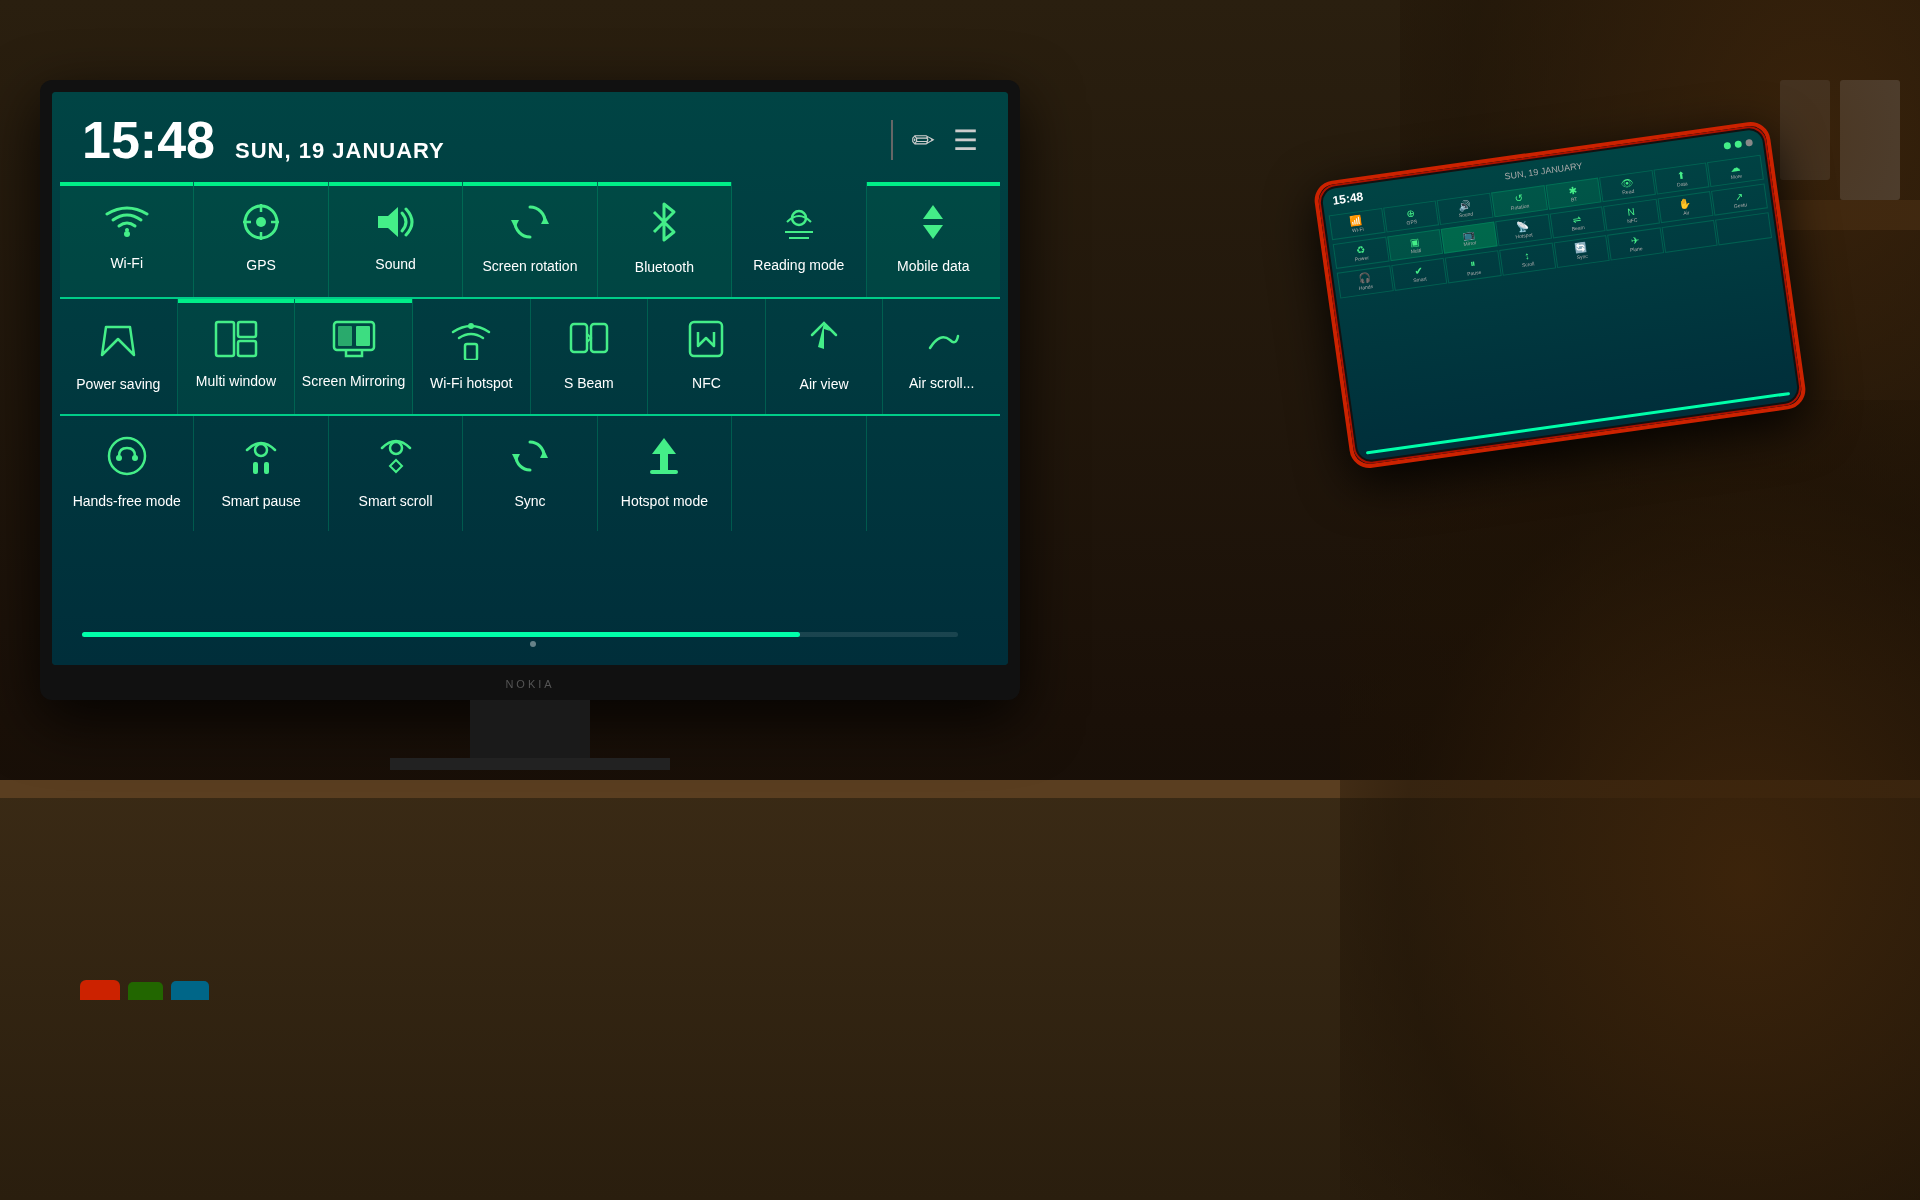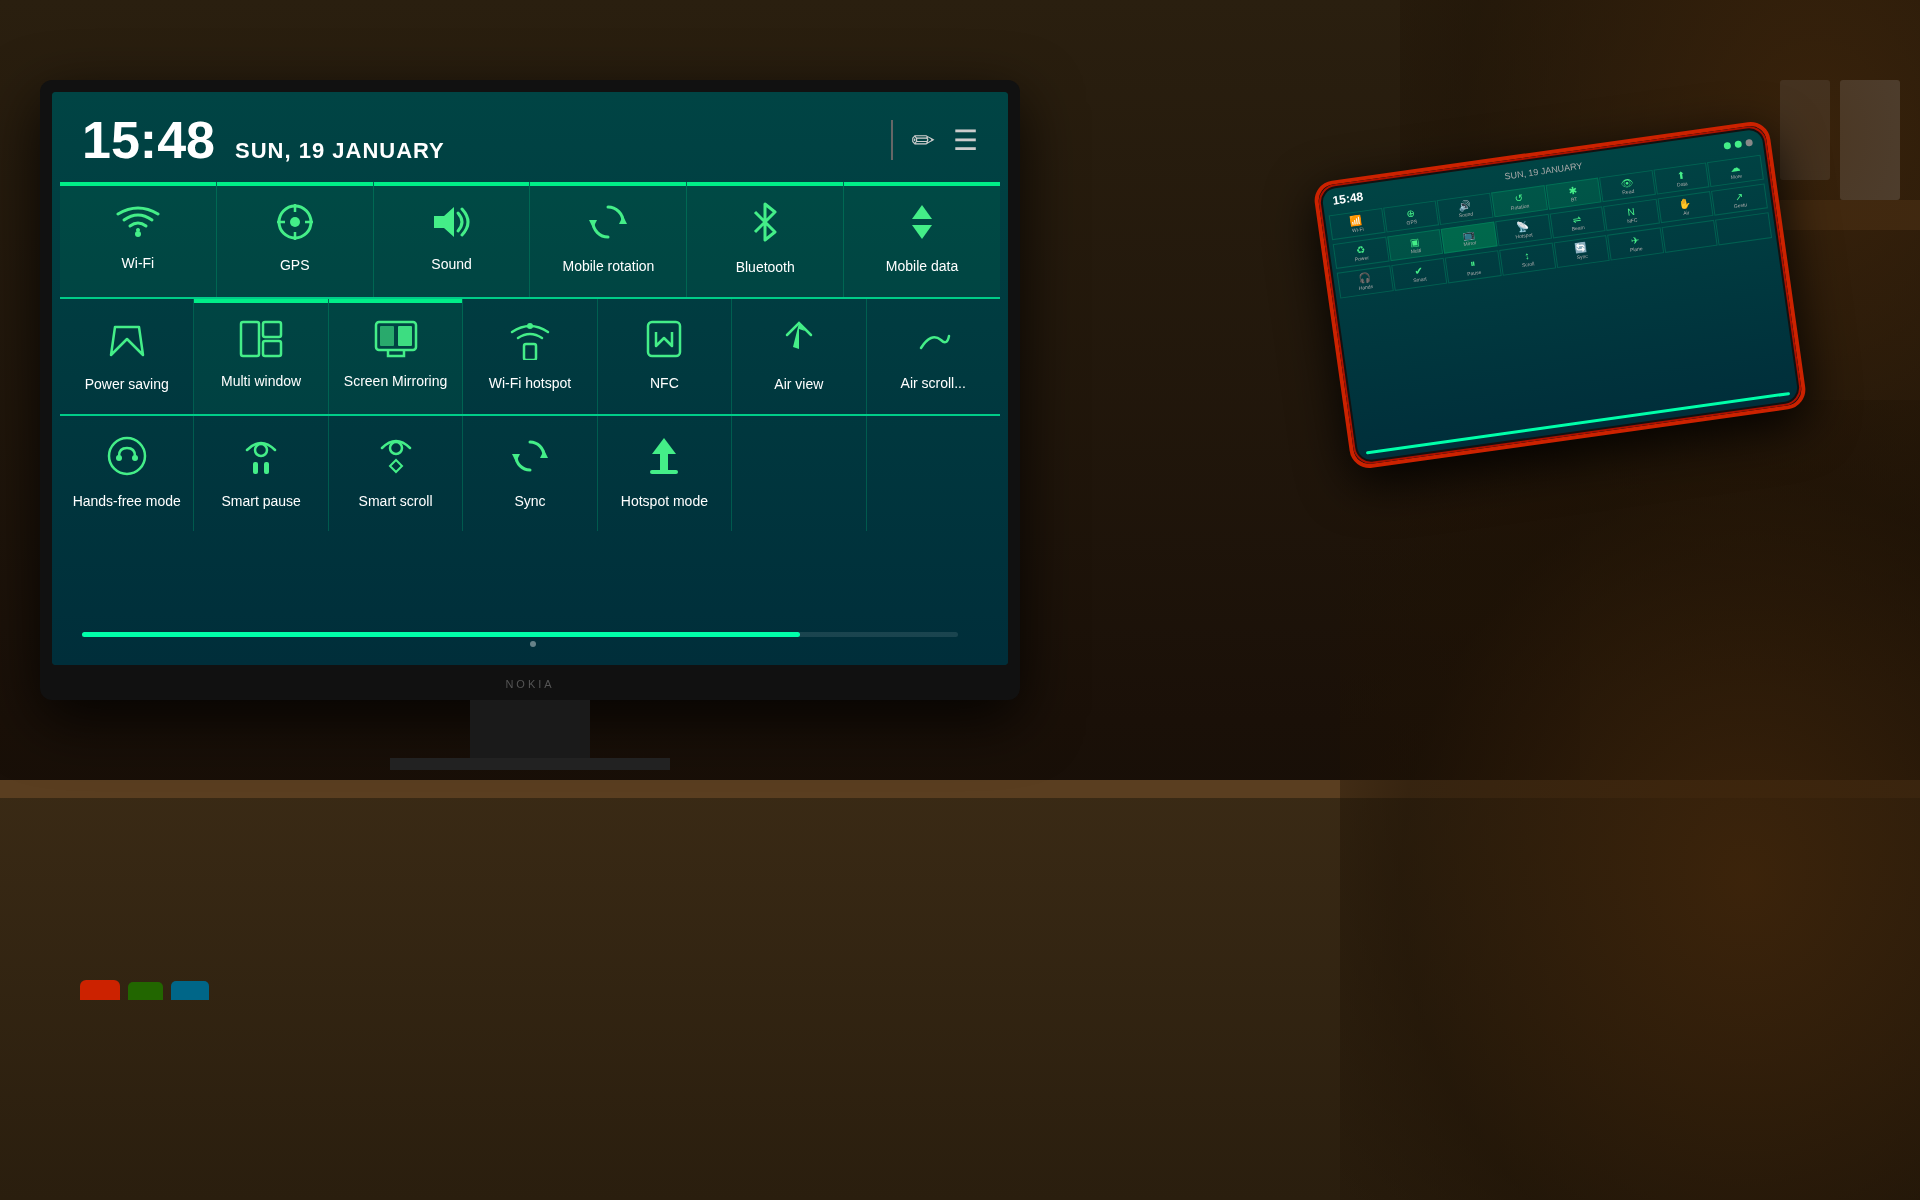--- a/index.html
+++ b/index.html
@@ -358,32 +358,43 @@
 
           <div class="qs-item has-indicator active">
             <div class="qs-icon">
               <svg width="42" height="42" viewBox="0 0 42 42" fill="none">
                 <path d="M21 6 A15 15 0 0 1 36 21" stroke="#44ee88" stroke-width="3" fill="none" stroke-linecap="round"></path>
                 <polygon points="36,15 40,23 32,23" fill="#44ee88"></polygon>
                 <path d="M21 36 A15 15 0 0 1 6 21" stroke="#44ee88" stroke-width="3" fill="none" stroke-linecap="round"></path>
                 <polygon points="6,27 2,19 10,19" fill="#44ee88"></polygon>
               </svg>
             </div>
-            <span class="qs-label">Mobile rotation</span>
+            <span class="qs-label">Screen rotation</span>
           </div>
 
           <div class="qs-item has-indicator active">
             <div class="qs-icon">
               <svg width="32" height="44" viewBox="0 0 32 44" fill="none">
                 <path d="M6 12 L26 32 L16 40 L16 4 L26 12 L6 32" stroke="#44ee88" stroke-width="3" stroke-linejoin="round" fill="none"></path>
               </svg>
             </div>
             <span class="qs-label">Bluetooth</span>
           </div>
 
+          <div class="qs-item">
+            <div class="qs-icon">
+              <svg width="44" height="40" viewBox="0 0 44 40" fill="none">
+                <circle cx="22" cy="16" r="7" stroke="#44ee88" stroke-width="2.5"></circle>
+                <line x1="8" y1="30" x2="36" y2="30" stroke="#44ee88" stroke-width="2"></line>
+                <line x1="12" y1="36" x2="32" y2="36" stroke="#44ee88" stroke-width="2"></line>
+                <path d="M10 20 Q22 8 34 20" stroke="#44ee88" stroke-width="2" fill="none"></path>
+              </svg>
+            </div>
+            <span class="qs-label">Reading mode</span>
+          </div>
 
           <div class="qs-item has-indicator active">
             <div class="qs-icon">
               <svg width="44" height="42" viewBox="0 0 44 42" fill="none">
                 <polygon points="22,4 32,18 12,18" fill="#44ee88"></polygon>
                 <polygon points="22,38 32,24 12,24" fill="#44ee88"></polygon>
               </svg>
             </div>
             <span class="qs-label">Mobile data</span>
           </div>
@@ -430,20 +441,30 @@
               <svg width="44" height="42" viewBox="0 0 44 42" fill="none">
                 <rect x="16" y="26" width="12" height="16" rx="2" stroke="#44ee88" stroke-width="2.5"></rect>
                 <path d="M10 20 Q22 12 34 20" stroke="#44ee88" stroke-width="2.5" fill="none" stroke-linecap="round"></path>
                 <path d="M4 14 Q22 2 40 14" stroke="#44ee88" stroke-width="2.5" fill="none" stroke-linecap="round"></path>
                 <circle cx="22" cy="8" r="3" fill="#44ee88"></circle>
               </svg>
             </div>
             <span class="qs-label">Wi-Fi hotspot</span>
           </div>
 
+          <div class="qs-item">
+            <div class="qs-icon">
+              <svg width="44" height="42" viewBox="0 0 44 42" fill="none">
+                <rect x="4" y="6" width="16" height="28" rx="3" stroke="#44ee88" stroke-width="2.5"></rect>
+                <rect x="24" y="6" width="16" height="28" rx="3" stroke="#44ee88" stroke-width="2.5"></rect>
+                <path d="M20 16 L24 20 L20 24" stroke="#44ee88" stroke-width="2" fill="none"></path>
+              </svg>
+            </div>
+            <span class="qs-label">S Beam</span>
+          </div>
 
           <div class="qs-item">
             <div class="qs-icon">
               <svg width="44" height="42" viewBox="0 0 44 42" fill="none">
                 <rect x="6" y="4" width="32" height="34" rx="4" stroke="#44ee88" stroke-width="2.5"></rect>
                 <path d="M14 14 L14 28 L22 20 L30 28 L30 14" stroke="#44ee88" stroke-width="2.5" fill="none" stroke-linejoin="round"></path>
               </svg>
             </div>
             <span class="qs-label">NFC</span>
           </div>

